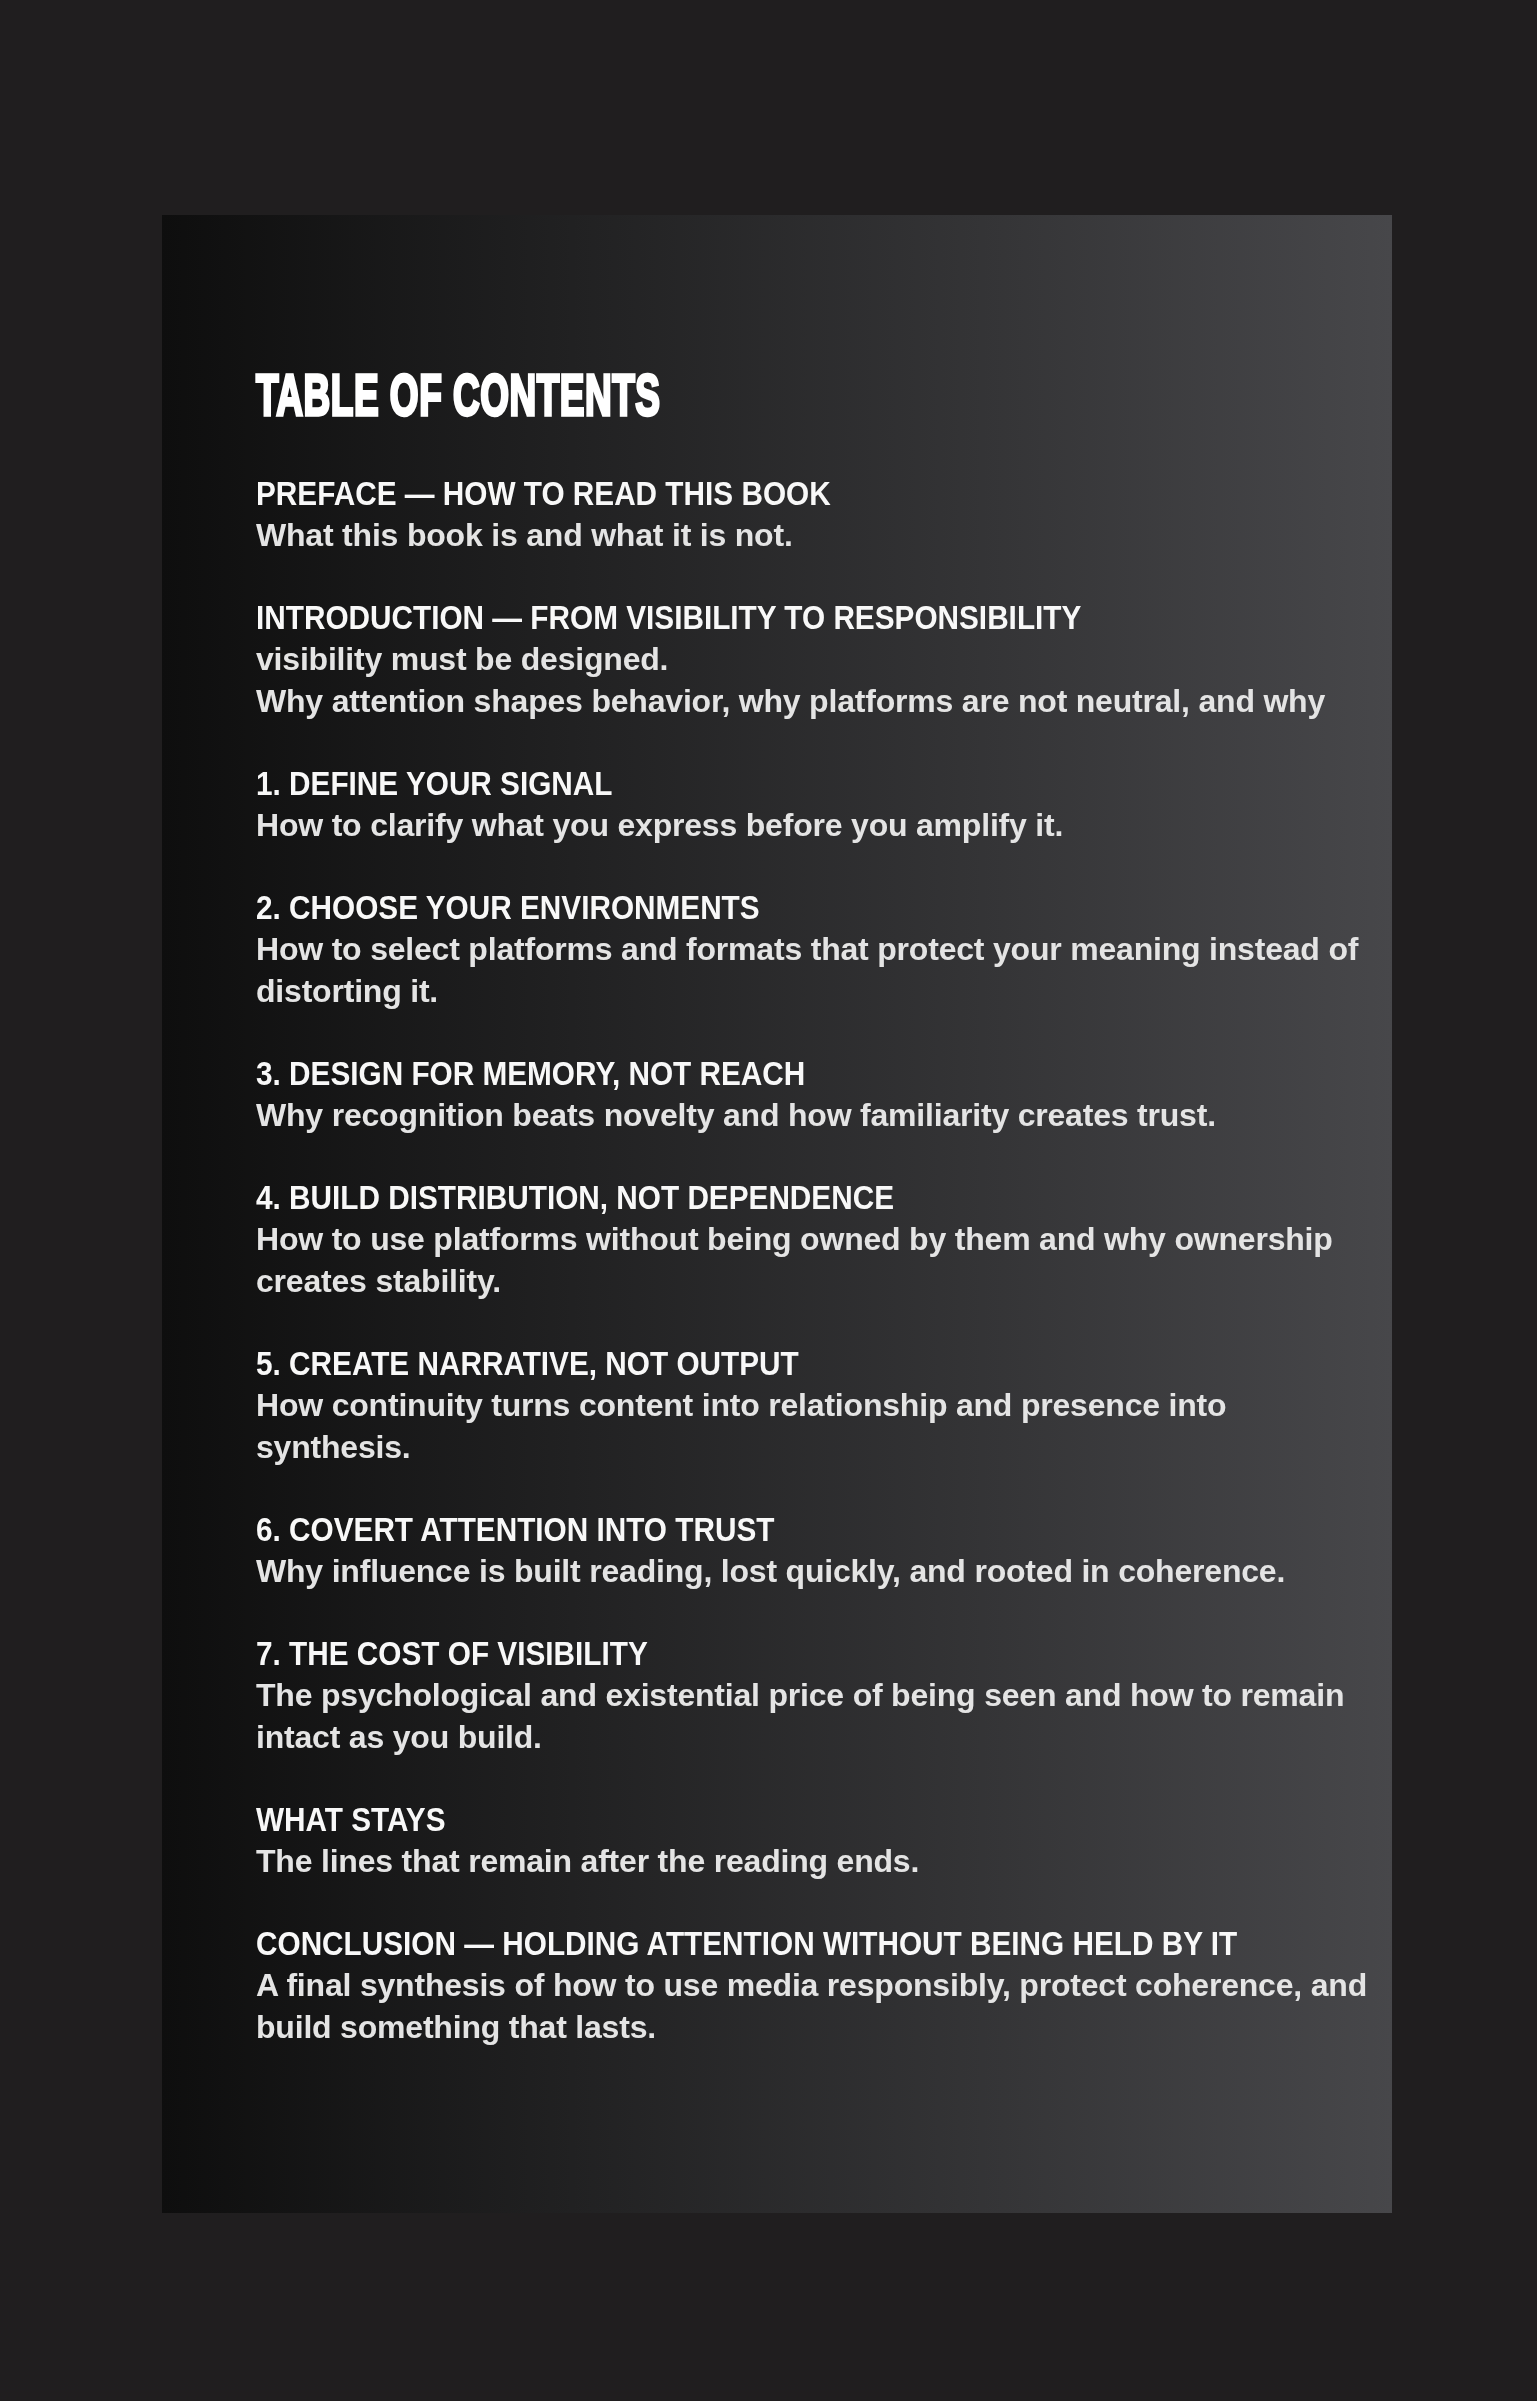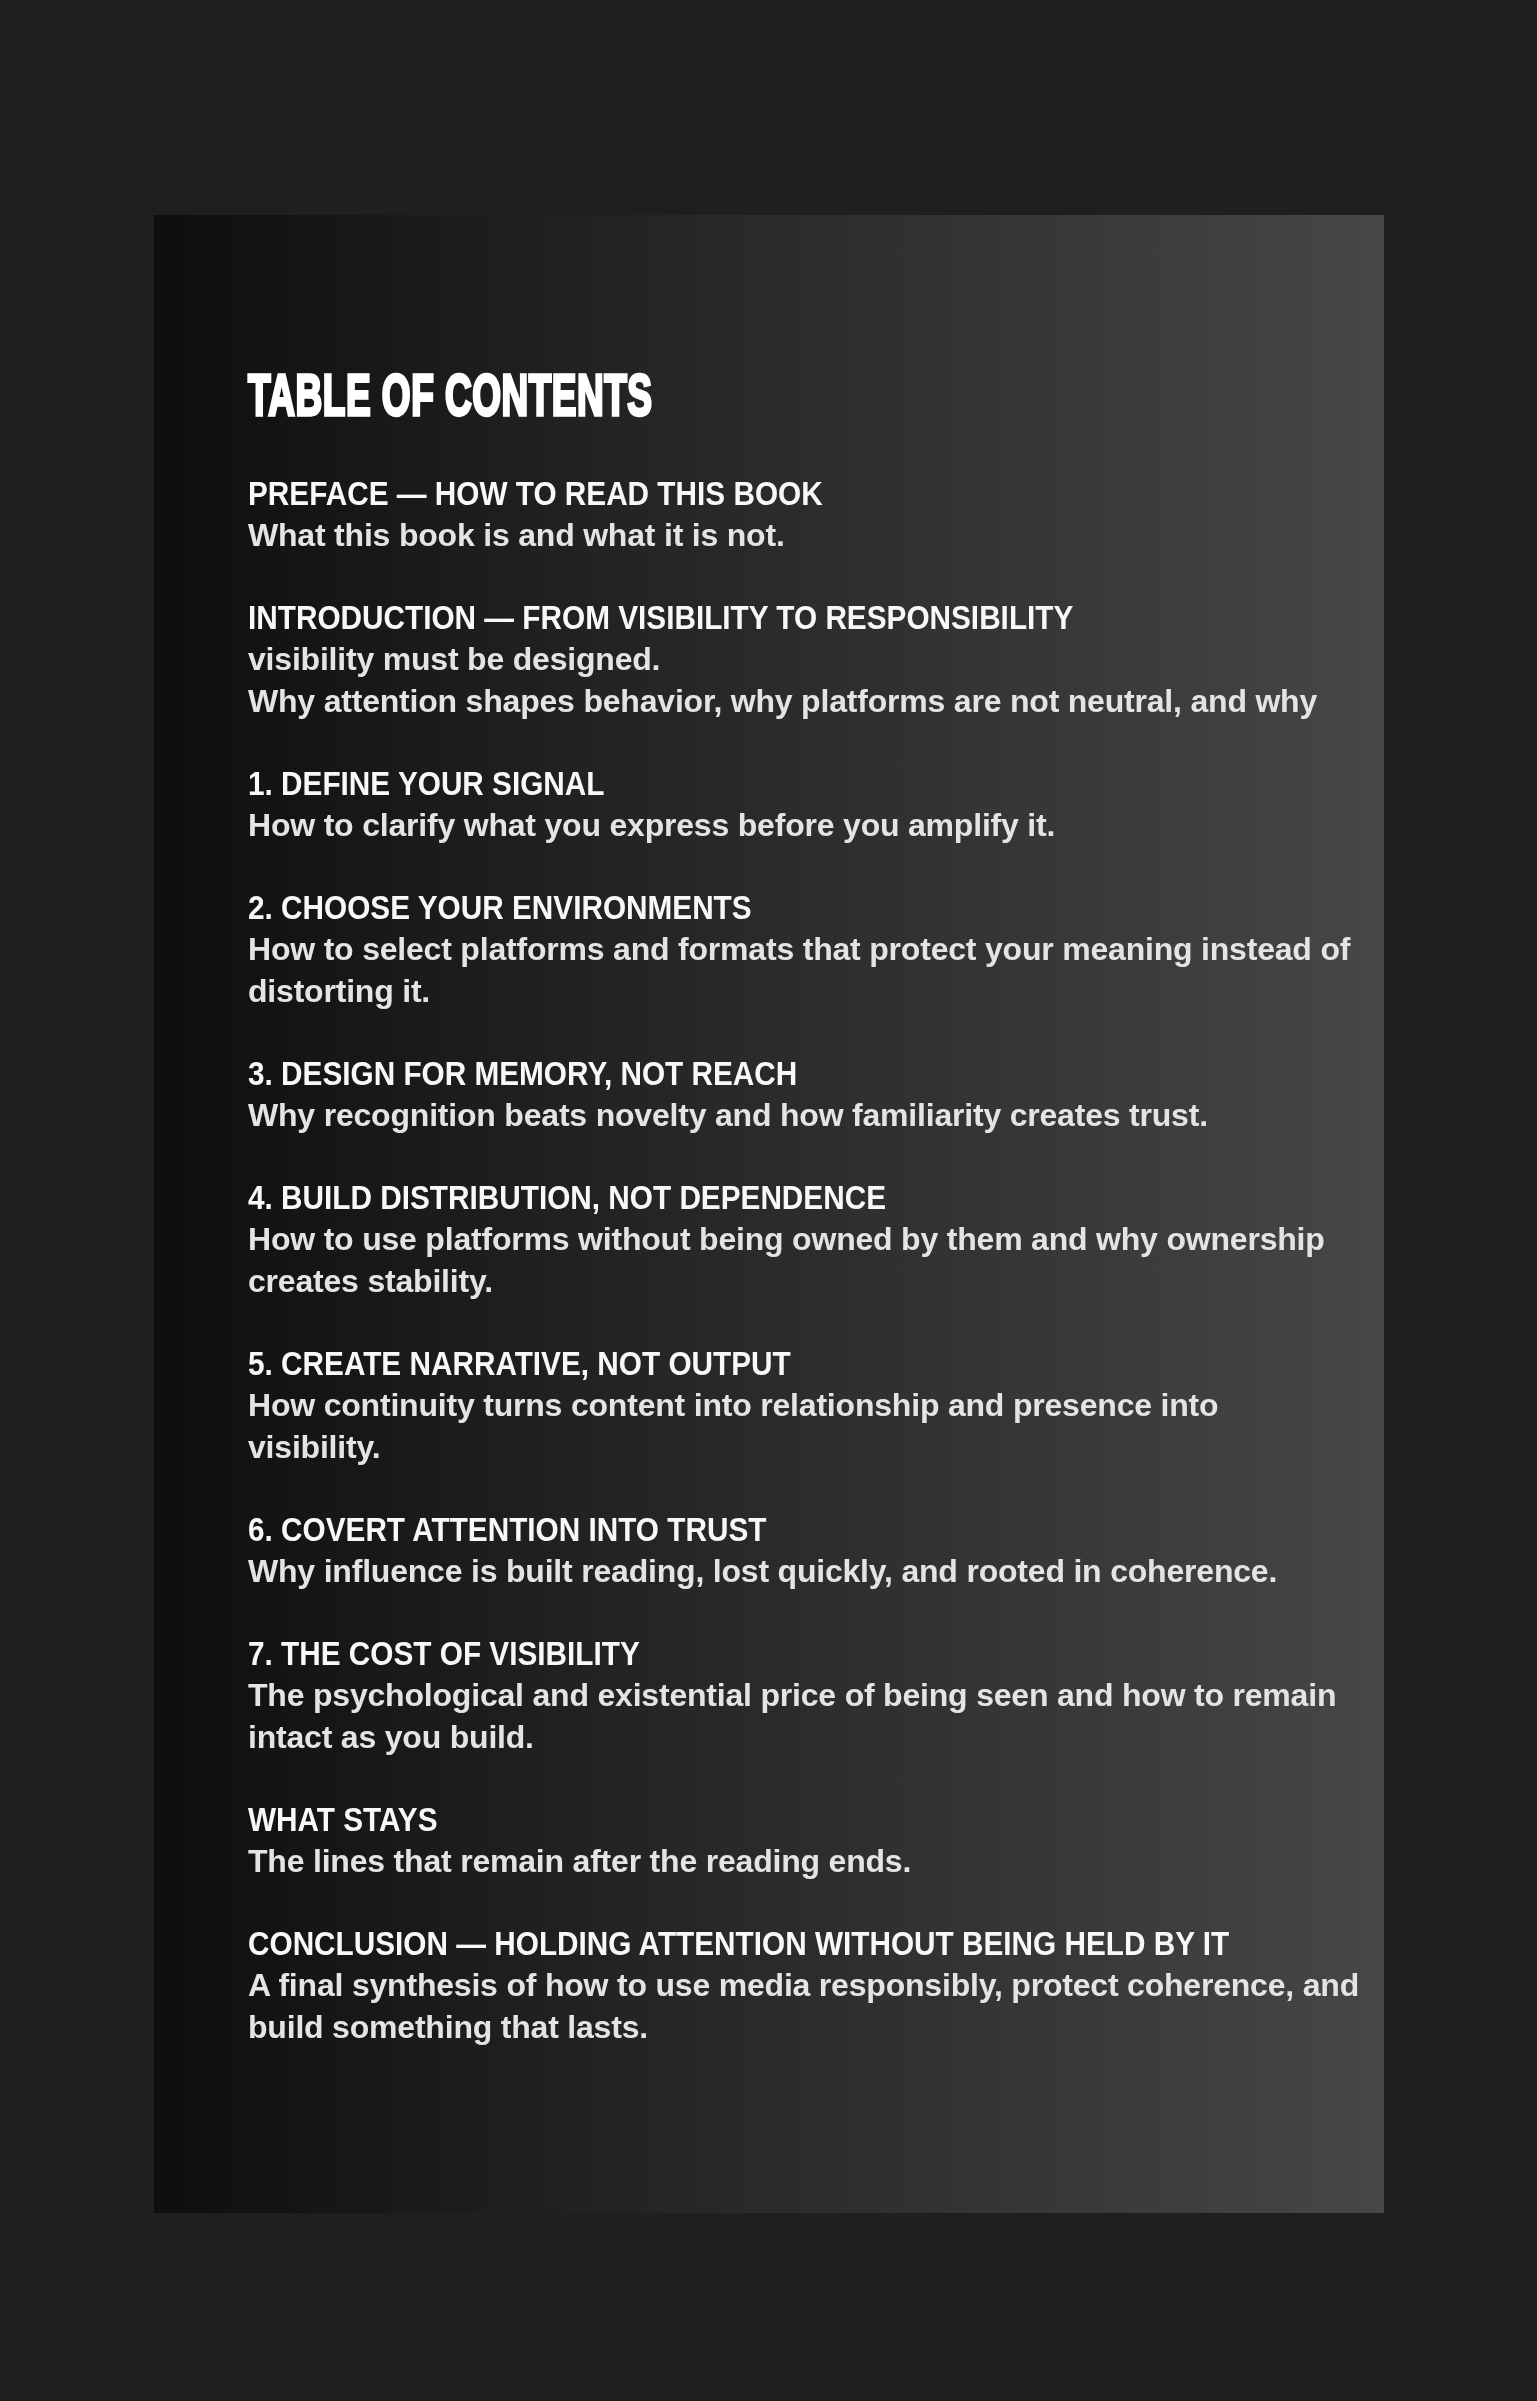--- a/index.html
+++ b/index.html
@@ -55,21 +55,21 @@
     font-weight: 700;
     line-height: 42px;
     color: #e4e4e4;
     letter-spacing: -0.2px;
     white-space: nowrap;
   }
 </style>
 </head>
 <body style="background: rgb(32, 30, 31);">
 
-<div class="page" style="background: linear-gradient(90deg, rgb(14, 14, 14) 0%, rgb(71, 71, 74) 100%);">
+<div class="page" style="background: linear-gradient(90deg, rgb(14, 14, 14) 0%, rgb(71, 71, 74) 100%); margin-left: 8px;">
   <h1 class="page-title">TABLE OF CONTENTS</h1>
   <div id="toc-list">
   <div class="toc-entry">
     <div class="entry-heading">PREFACE — HOW TO READ THIS BOOK</div>
     <div>
           <div class="entry-line">What this book is and what it is not.</div>
         </div>
   </div>
 
   <div class="toc-entry">
@@ -107,21 +107,21 @@
     <div>
           <div class="entry-line">How to use platforms without being owned by them and why ownership</div>
           <div class="entry-line">creates stability.</div>
         </div>
   </div>
 
   <div class="toc-entry">
     <div class="entry-heading">5. CREATE NARRATIVE, NOT OUTPUT</div>
     <div>
           <div class="entry-line">How continuity turns content into relationship and presence into</div>
-          <div class="entry-line">visibility.</div>
+          <div class="entry-line">synthesis.</div>
         </div>
   </div>
 
   <div class="toc-entry">
     <div class="entry-heading">6. COVERT ATTENTION INTO TRUST</div>
     <div>
           <div class="entry-line">Why influence is built reading, lost quickly, and rooted in coherence.</div>
         </div>
   </div>
 

